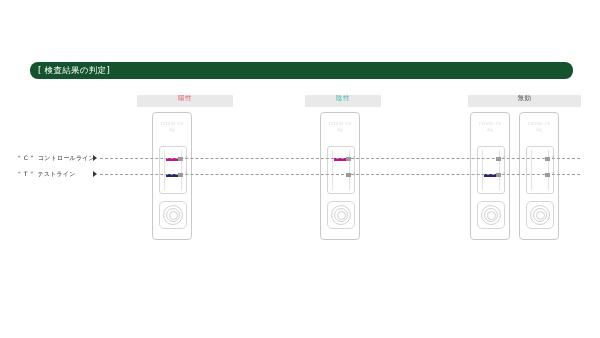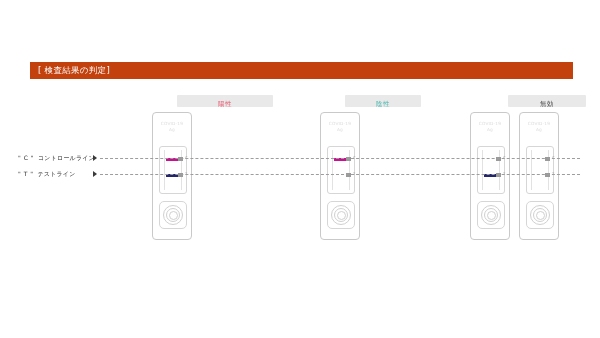--- a/index.html
+++ b/index.html
@@ -23,53 +23,53 @@
     background: #ffffff;
   }
 
   
   .header-bar {
     position: absolute;
     left: 30px;
     top: 62px;
     width: 543px;
     height: 17px;
-    background: #c2410c;
+    background: #14532d;
     display: flex;
     align-items: center;
+    border-radius: 8px;
   }
   .header-title {
     color: #ffffff;
     font-size: 8.5px;
     letter-spacing: 0.3px;
     padding-left: 8px;
     white-space: nowrap;
     line-height: 1;
   }
 
   
   .label-pill {
     position: absolute;
     height: 12px;
     background: #e9e9e9;
     border-radius: 1px;
     display: flex;
-    align-items: flex-end;
+    align-items: flex-start;
     justify-content: center;
-    margin-left: 40px;
   }
   .label-pill span {
     font-size: 6.5px;
     letter-spacing: 0.4px;
     line-height: 1;
     white-space: nowrap;
   }
   .pill-positive { left: 137px; top: 95px; width: 96px; }
   .pill-negative { left: 305px; top: 95px; width: 76px; }
-  .pill-invalid  { left: 468px; top: 95px; width: 78px; }
+  .pill-invalid  { left: 468px; top: 95px; width: 113px; }
 
   .txt-positive { color: #e8546b; }
   .txt-negative { color: #43b5ad; }
   .txt-invalid  { color: #4a4a4a; }
 
   
   .cassette {
     position: absolute;
     top: 112px;
     width: 40px;

